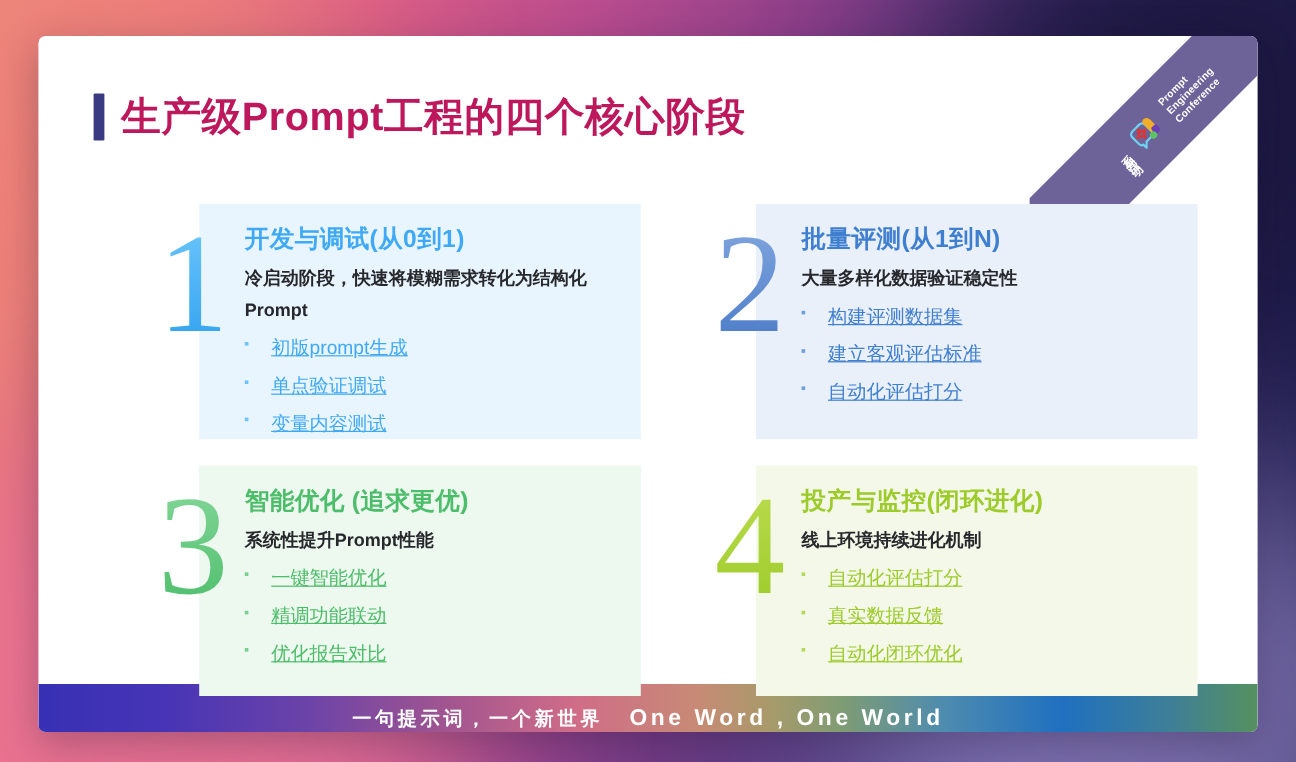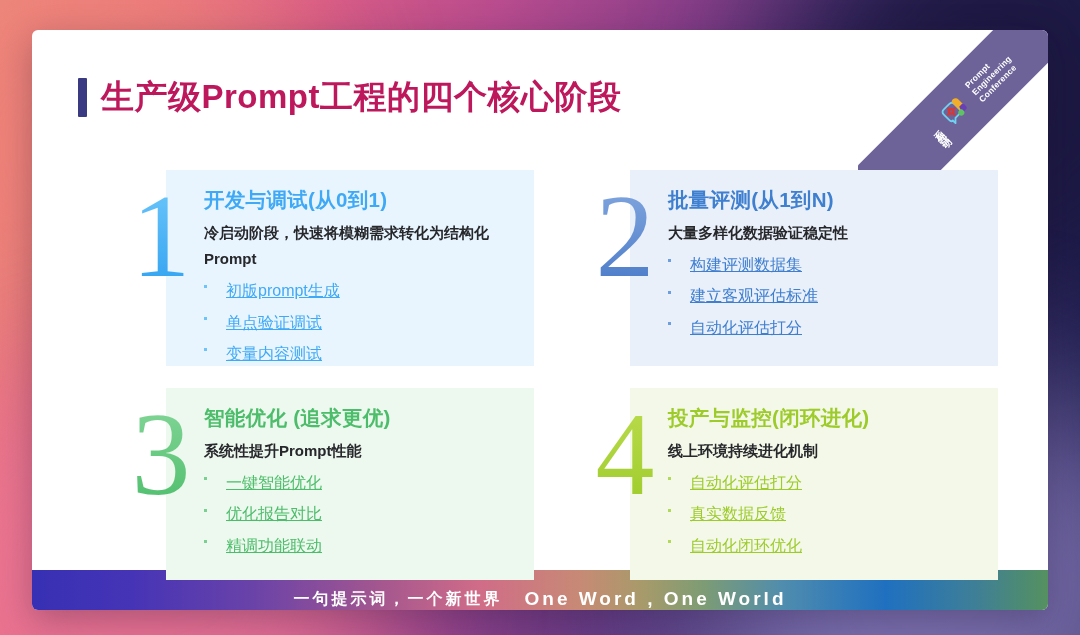--- a/index.html
+++ b/index.html
@@ -197,25 +197,25 @@
       <div class="card">
         <div class="card-title">智能优化 (追求更优)</div>
         <div class="card-desc">系统性提升Prompt性能</div>
         <ul class="bullets">
           <li>
               <span class="dot"></span>
               <span>一键智能优化</span>
             </li>
           <li>
               <span class="dot"></span>
+              <span>精调功能联动</span>
+            </li>
+          <li>
+              <span class="dot"></span>
               <span>优化报告对比</span>
-            </li>
-          <li>
-              <span class="dot"></span>
-              <span>精调功能联动</span>
             </li>
         </ul>
       </div>
     </div>
 
     <div class="cell c4">
       <div class="bignum">4</div>
       <div class="card">
         <div class="card-title">投产与监控(闭环进化)</div>
         <div class="card-desc">线上环境持续进化机制</div>

